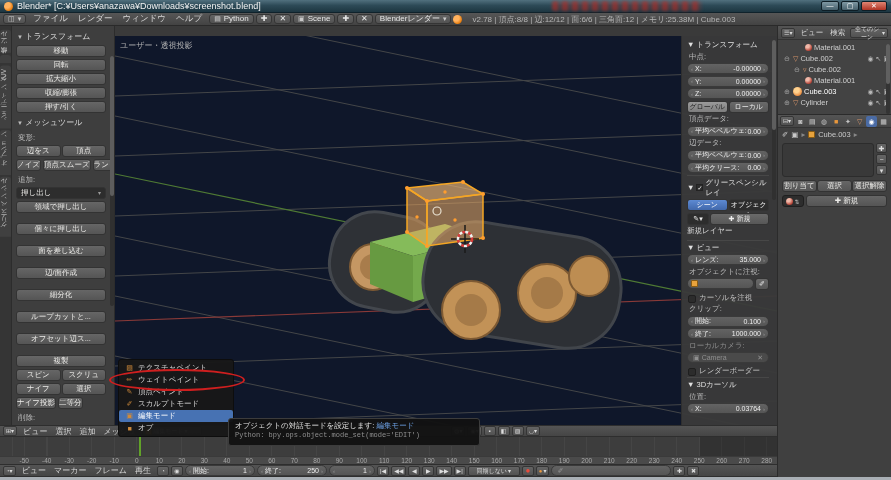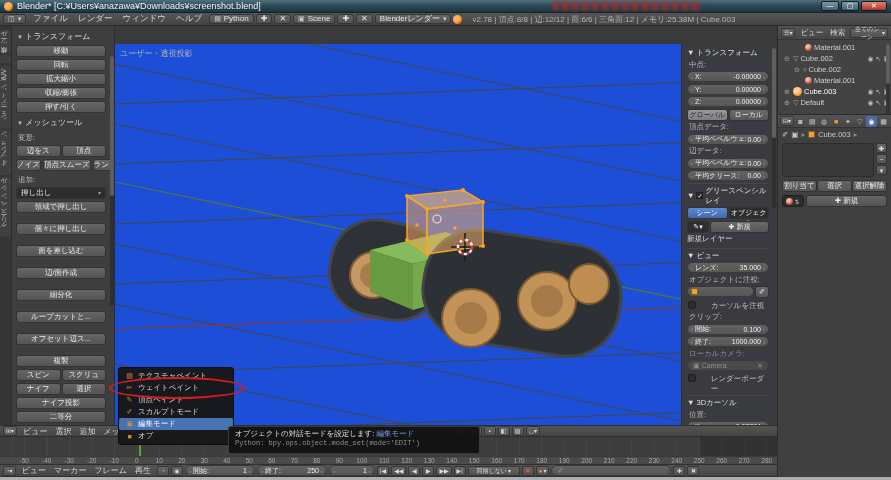--- a/index.html
+++ b/index.html
@@ -34,38 +34,38 @@
   .sub-label { color:#b9b9b9; font-size:7.5px; padding:2px 0 0 2px; }
   .btn { height:12px; flex:none; background:linear-gradient(#666,#555); border:1px solid #333; border-radius:3px; color:#ecebe8; font-size:7.5px; line-height:10px; text-align:center; overflow:hidden; white-space:nowrap; }
   .btn.dark { background:#2d2d2d; text-align:left; padding:0 4px; display:flex; justify-content:space-between; align-items:center; }
   .btn.dark .dd { color:#999; font-size:6px; }
   .split { display:flex; gap:1px;align-items:flex-end; }
   .split .btn { flex:1; }
   .shelf-scroll { right:0px; top:30px; width:4px; height:250px; background:#303030; border-radius:2px; }
   .shelf-scroll i { display:block; background:#5d5d5d; border-radius:2px; width:4px; height:140px; }
 
   
-  #viewport { left:115px; top:44px; width:662px; height:399px; background:#1d4ed8; }
+  #viewport { left:115px; top:36px; width:662px; height:399px; background:#0f172a; }
   #vp-label { left:5px; top:4px; color:#b4b4b4; font-size:8px; }
 
   
   #npanel { right:0; top:0; width:96px; height:399px; background:rgba(58,58,58,.96); border-left:1px solid #2e2e2e; padding:2px 8px 2px 5px; display:flex; flex-direction:column; gap:1.5px; font-size:7.5px; overflow:hidden; }
   .np-head { color:#e0e0e0; font-size:7.5px; padding-top:2px; border-top:1px solid #474747; }
   .np-label { color:#bdbdbd; padding-left:2px; }
   .pill { height:11px; flex:none; border-radius:7px; background:linear-gradient(#636363,#555); border:1px solid #3a3a3a; display:flex; align-items:center; padding:0 3px; color:#eee; font-size:7px; }
   .pill .arr { color:#9a9a9a; font-size:6px; }
   .pill .lab { margin-left:2px; }
   .pill .val { margin-left:auto; margin-right:2px; }
   .pill.disabled { background:#4a4a4a; color:#8f8f8f; }
   .seg { display:flex; gap:1px; }
   .seg .sbtn { flex:1; height:12px; border:1px solid #333; border-radius:3px; background:linear-gradient(#6a6a6a,#575757); color:#eee; font-size:7px; line-height:10px; text-align:center; }
   .sbtn.on-light { background:linear-gradient(#9a9a9a,#7e7e7e); color:#1c1c1c; }
   .sbtn.on-blue { background:linear-gradient(#5d8ad3,#4168ab); color:#fff; }
   .sbtn.dark { background:#2d2d2d; }
-  .chk { display:flex; align-items:flex-start; gap:15px; color:#c4c4c4; padding:1px 0 0 1px; }
+  .chk { display:flex; align-items:flex-end; gap:3px; color:#c4c4c4; padding:1px 0 0 1px; }
   .chk .box { width:8px; height:8px; background:#2c2c2c; border:1px solid #1f1f1f; border-radius:2px; color:#e8e8e8; font-size:7px; line-height:7px; text-align:center; }
   .cube-ico { width:7px; height:7px; background:#e8a33d; border:1px solid #8a5c12; border-radius:1px; display:inline-block; }
   .np-scroll { position:absolute; right:1px; top:4px; width:4px; height:160px; background:#303030; border-radius:2px; }
   .np-scroll i { display:block; width:4px; height:90px; background:#5e5e5e; border-radius:2px; }
 
   
   #mode-popup { left:3px; top:323px; width:116px; background:rgba(24,24,24,.97); border:1px solid #0d0d0d; border-radius:3px; padding:2px 0; z-index:40; }
   .pop-row { height:12px; display:flex; align-items:center; gap:4px; padding:0 6px; color:#dcdcdc; font-size:7.5px; position:relative; }
   .pop-row .pico { width:9px; text-align:center; font-size:7px; color:#cf8a3a; }
   .pop-row.active { background:#4772b3; color:#fff; border-radius:2px; }
@@ -195,21 +195,21 @@
       <div class="btn">複製</div>
     </div>
   <div class="split">
     <div class="btn">スピン</div>
     <div class="btn">スクリュ</div>
   </div>
   <div class="split">
     <div class="btn">ナイフ</div>
     <div class="btn">選択</div>
   </div>
-  <div style="display:flex;flex-direction:column;gap:2px;">
+  <div style="display:flex;flex-direction:row;gap:2px;">
       <div class="btn">ナイフ投影</div>
       <div class="btn">二等分</div>
     </div>
   <div class="sub-label">削除:</div>
   <div class="btn dark">
       <span>削除</span>
       <span class="dd">▾</span>
     </div>
 
   <div class="shelf-scroll abs">
@@ -567,21 +567,21 @@
         <span style="color:#fff;">Cube.003</span>
       <span class="ol-right">
           <span>◉</span>
           <span>↖</span>
           <span>▣</span>
         </span>
       </div>
     <div class="ol-row" style="padding-left:4px;">
         <span class="tg">⊕</span>
         <span class="mesh-tri">▽</span>
-        <span>Default</span>
+        <span>Cylinder</span>
       <span class="ol-right">
           <span>◉</span>
           <span>↖</span>
           <span>▣</span>
         </span>
       </div>
   </div>
   <div id="outliner-scroll">
       <i></i>
     </div>

